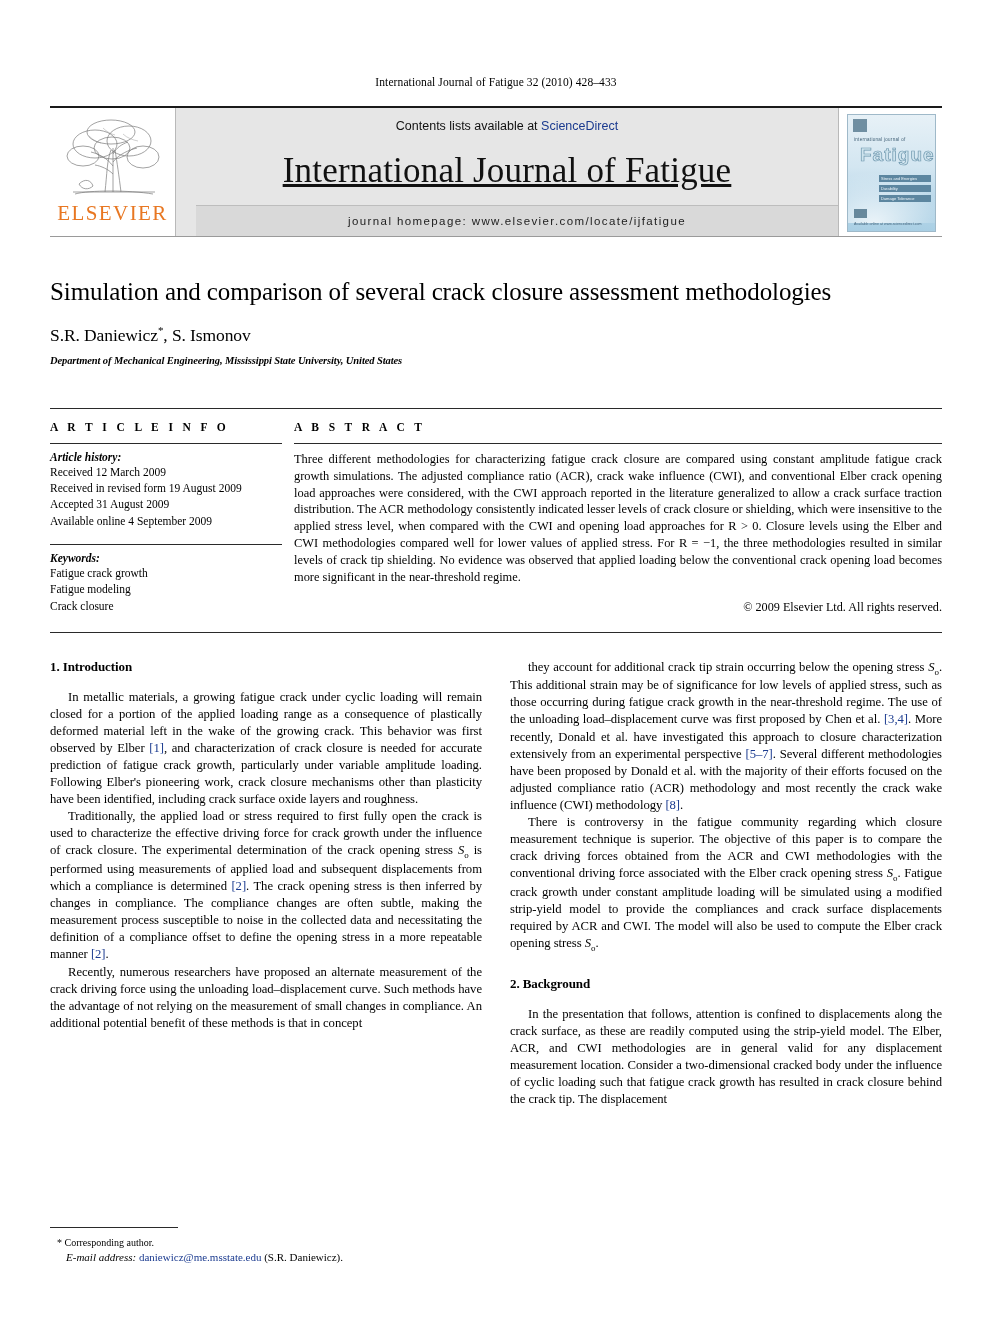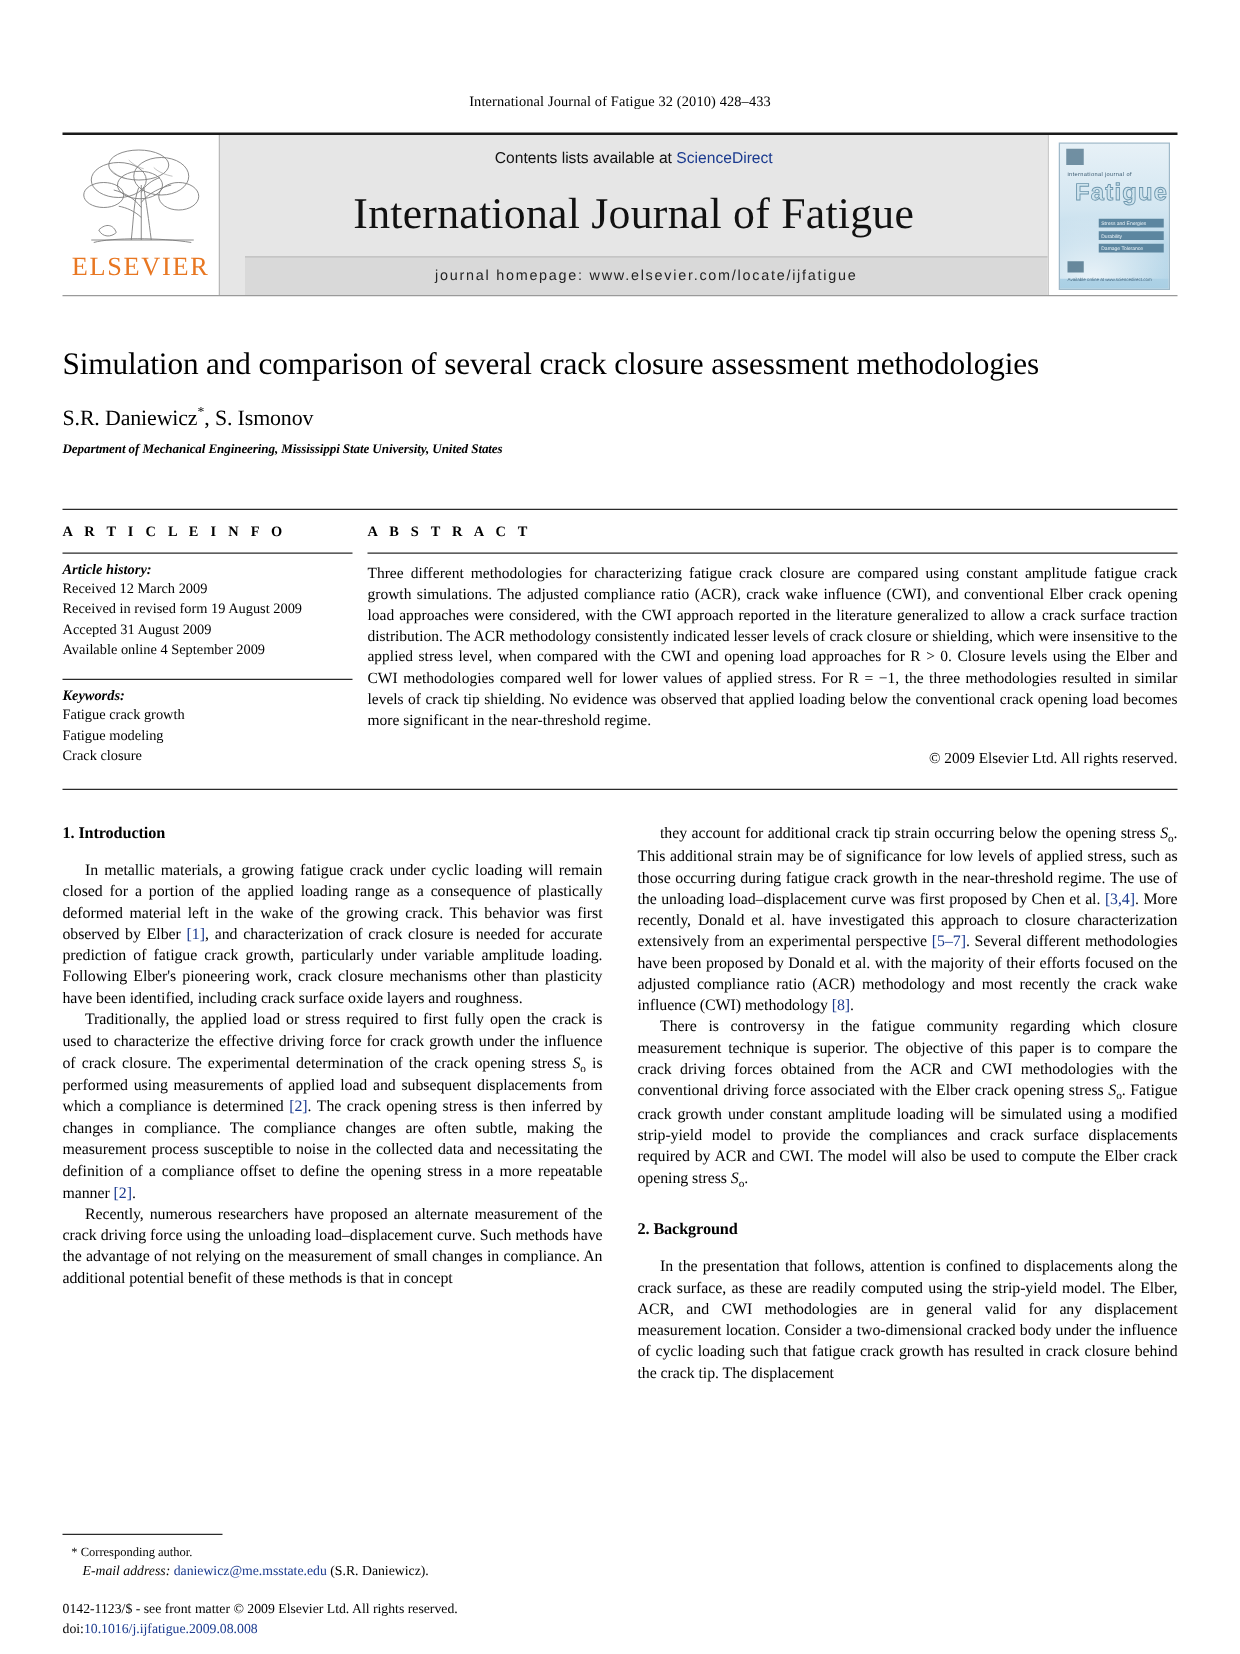--- a/index.html
+++ b/index.html
@@ -83,20 +83,21 @@
   }
   .contents-line .sd {
     color: #1a3a8f;
   }
   .journal-title {
     font-family: "Liberation Serif", serif;
     font-size: 35px;
     margin-top: 18px;
     color: #111;
     letter-spacing: 0.2px;
+    text-decoration: underline;
   }
   .homepage-strip {
     position: absolute;
     left: 0;
     right: 0;
     bottom: 0;
     height: 30px;
     background: #d9d9d9;
     border-top: 1px solid #bdbdbd;
     display: flex;
@@ -463,18 +464,14 @@
   <div class="footnote-zone">
     <div class="footnote-rule"></div>
     <div class="footnote">
       <span class="star">* Corresponding author.</span><br>
       <span class="em">E-mail address:</span>
       <span class="link">daniewicz@me.msstate.edu</span>
       <span>(S.R. Daniewicz).</span>
     </div>
   </div>
 
-  <div class="imprint">
-    <div>0142-1123/$ - see front matter © 2009 Elsevier Ltd. All rights reserved.</div>
-    <div><span>doi:</span><span class="link">10.1016/j.ijfatigue.2009.08.008</span></div>
-  </div>
 
 </div>
 
 </body></html>

